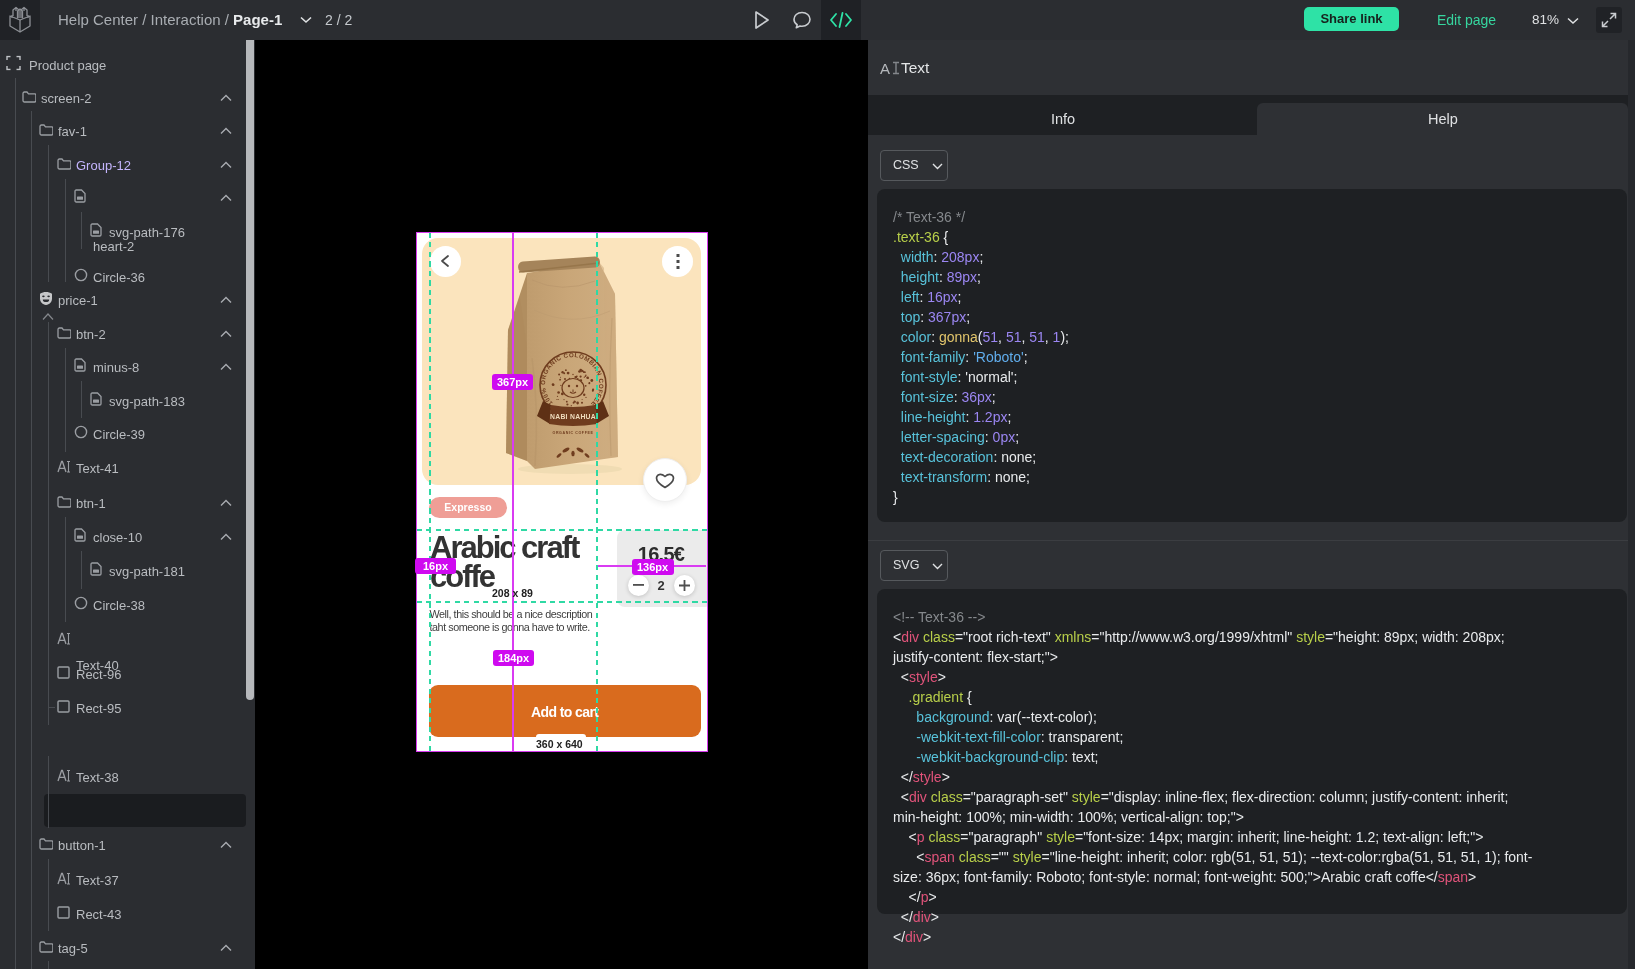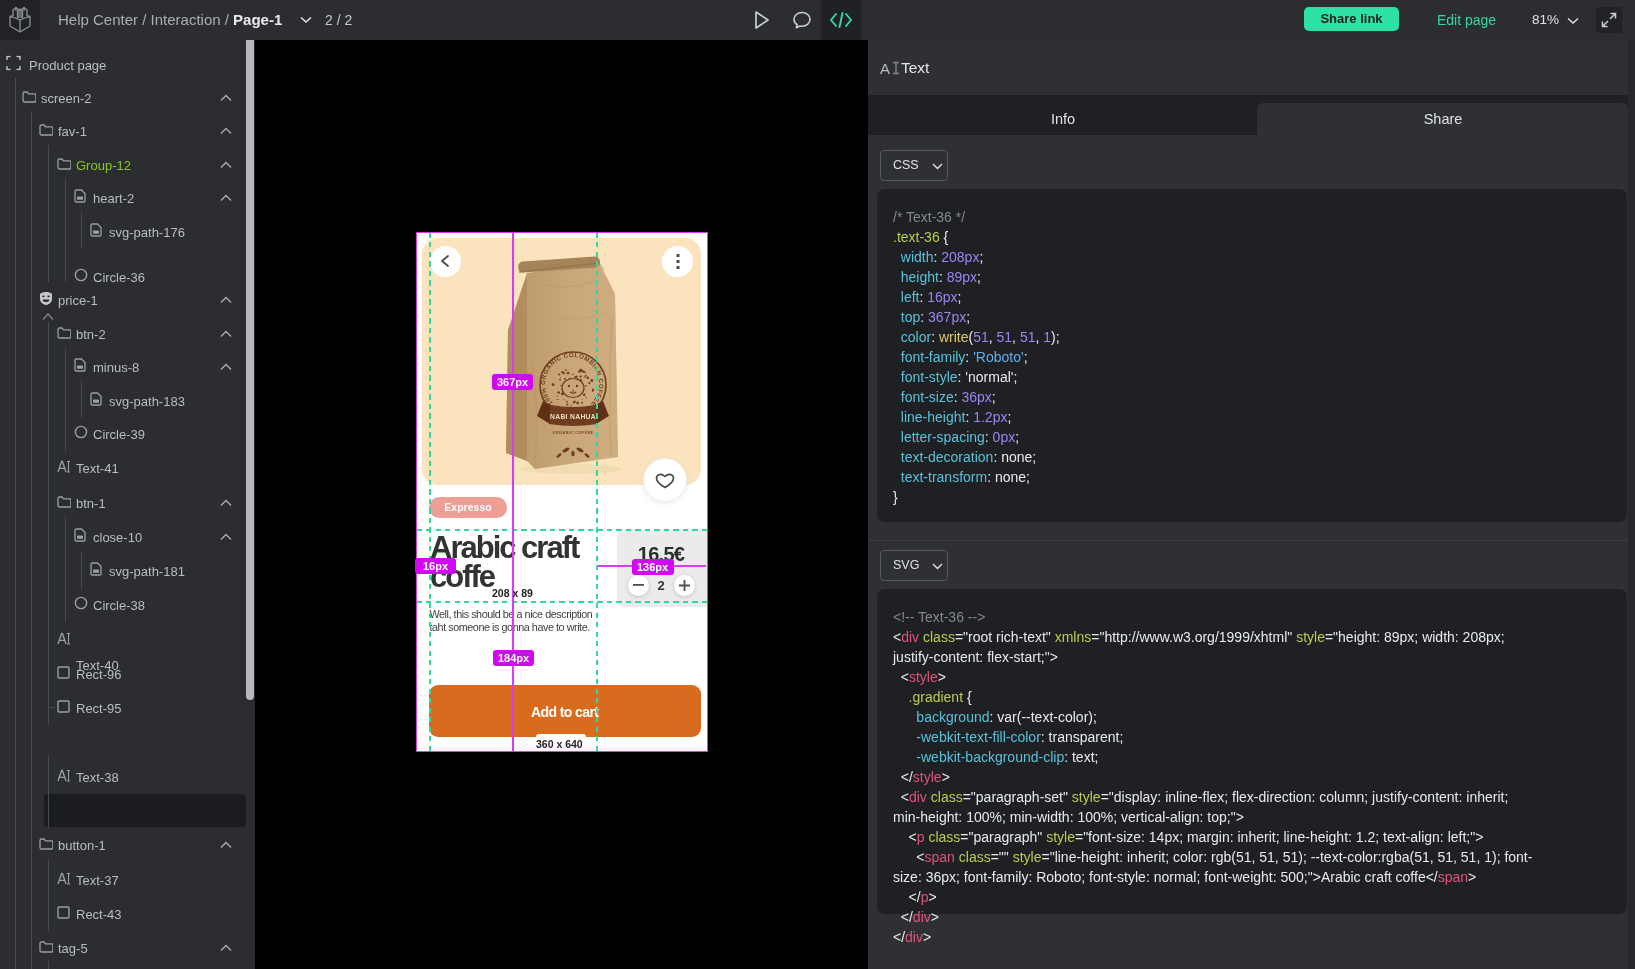--- a/index.html
+++ b/index.html
@@ -162,31 +162,31 @@
         </svg></span>
       <span class="lbl" style="left:58px;color:#b9bcc0;">fav-1</span>
       <svg class="chev" width="12" height="8">
         <path d="M1 6.5 L6 1.5 L11 6.5" stroke="#a9acb1" stroke-width="1.4" fill="none"></path>
       </svg>
     </div>
   <div class="trow" style="top:107.5px;">
       <span class="ticon" style="left:57px;"><svg width="14" height="12" viewBox="0 0 14 12">
           <path d="M1 2.5 C1 1.7 1.6 1 2.4 1 L5 1 L6.5 2.8 L12.6 2.8 C13.3 2.8 13.9 3.4 13.9 4.1 L13.9 9.6 C13.9 10.4 13.3 11 12.6 11 L2.4 11 C1.6 11 1 10.4 1 9.6 Z" fill="none" stroke="#9b9ea3" stroke-width="1.3"></path>
         </svg></span>
-      <span class="lbl" style="left:76px;color:#84cc16;">Group-12</span>
+      <span class="lbl" style="left:76px;color:#c4b5fd;">Group-12</span>
       <svg class="chev" width="12" height="8">
         <path d="M1 6.5 L6 1.5 L11 6.5" stroke="#a9acb1" stroke-width="1.4" fill="none"></path>
       </svg>
     </div>
   <div class="trow" style="top:141.0px;">
       <span class="ticon" style="left:74px;"><svg width="12" height="14" viewBox="0 0 12 14">
           <path d="M1 2.2 C1 1.5 1.5 1 2.2 1 L7.5 1 L11 4.5 L11 11.8 C11 12.5 10.5 13 9.8 13 L2.2 13 C1.5 13 1 12.5 1 11.8 Z" fill="none" stroke="#9b9ea3" stroke-width="1.3"></path>
           <rect x="3" y="7.4" width="6" height="3.4" rx="0.6" fill="#9b9ea3"></rect>
         </svg></span>
-      <span class="lbl" style="left:93px;color:#b9bcc0;">heart-2</span>
+      <span class="lbl" style="left:93px;color:#b9bcc0;margin-top:48px;">heart-2</span>
       <svg class="chev" width="12" height="8">
         <path d="M1 6.5 L6 1.5 L11 6.5" stroke="#a9acb1" stroke-width="1.4" fill="none"></path>
       </svg>
     </div>
   <div class="trow" style="top:174.5px;">
       <span class="ticon" style="left:90px;"><svg width="12" height="14" viewBox="0 0 12 14">
           <path d="M1 2.2 C1 1.5 1.5 1 2.2 1 L7.5 1 L11 4.5 L11 11.8 C11 12.5 10.5 13 9.8 13 L2.2 13 C1.5 13 1 12.5 1 11.8 Z" fill="none" stroke="#9b9ea3" stroke-width="1.3"></path>
           <rect x="3" y="7.4" width="6" height="3.4" rx="0.6" fill="#9b9ea3"></rect>
         </svg></span>
       <span class="lbl" style="left:109px;color:#b9bcc0;">svg-path-176</span>
@@ -496,33 +496,33 @@
   <div id="rhead">
     <span style="position:absolute;left:12px;top:28px;transform:translateY(-50%);font-size:15px;color:#b5b8bc;">A</span>
     <svg style="position:absolute;left:23.5px;top:21px" width="8" height="14">
         <path d="M1 1.5 L7 1.5 M4 1.5 L4 12.5 M1 12.5 L7 12.5" stroke="#83868b" stroke-width="1.4" fill="none"></path>
       </svg>
     <span style="position:absolute;left:33px;top:28px;transform:translateY(-50%);font-size:15.5px;color:#e3e5e7;">Text</span>
   </div>
   <div id="tabrow">
       <div id="codetab"></div>
     <div class="tablbl" style="left:0;width:390px;">Info</div>
-    <div class="tablbl" style="left:390px;width:370px;">Share</div>
+    <div class="tablbl" style="left:390px;width:370px;">Help</div>
   </div>
   <div class="sel" style="left:12px; top:110px;">CSS</div>
   <svg style="position:absolute;left:64px;top:123px" width="11" height="7">
       <path d="M1 1 L5.5 5.5 L10 1" stroke="#dfe1e3" stroke-width="1.4" fill="none"></path>
     </svg>
   <div class="codeblk" id="cssblk" style="top:149px; height:333px;"><span class="cm">/* Text-36 */</span>
 <span class="csel">.text-36</span> {
   <span class="cp">width</span>: <span class="cv">208px</span>;
   <span class="cp">height</span>: <span class="cv">89px</span>;
   <span class="cp">left</span>: <span class="cv">16px</span>;
   <span class="cp">top</span>: <span class="cv">367px</span>;
-  <span class="cp">color</span>: <span class="cf">write</span>(<span class="cv">51</span>, <span class="cv">51</span>, <span class="cv">51</span>, <span class="cv">1</span>);
+  <span class="cp">color</span>: <span class="cf">gonna</span>(<span class="cv">51</span>, <span class="cv">51</span>, <span class="cv">51</span>, <span class="cv">1</span>);
   <span class="cp">font-family</span>: <span class="cs">'Roboto'</span>;
   <span class="cp">font-style</span>: 'normal';
   <span class="cp">font-size</span>: <span class="cv">36px</span>;
   <span class="cp">line-height</span>: <span class="cv">1.2px</span>;
   <span class="cp">letter-spacing</span>: <span class="cv">0px</span>;
   <span class="cp">text-decoration</span>: none;
   <span class="cp">text-transform</span>: none;
 }</div>
   <div id="divider"></div>
   <div class="sel" style="left:12px; top:510px;">SVG</div>

